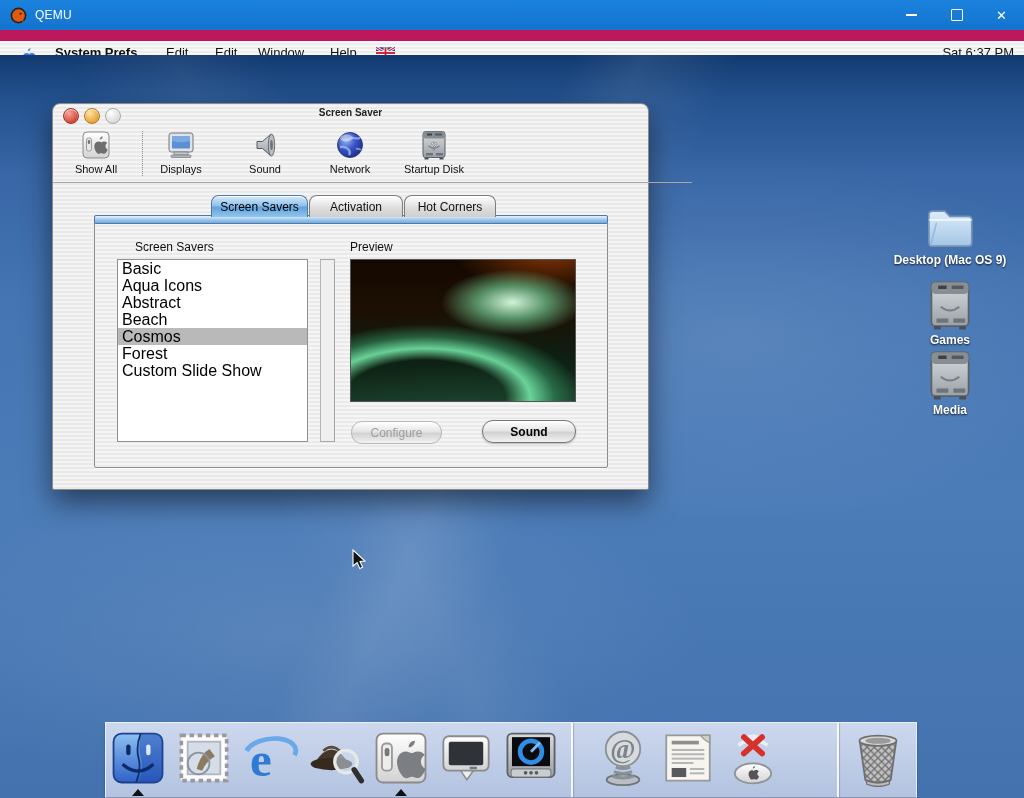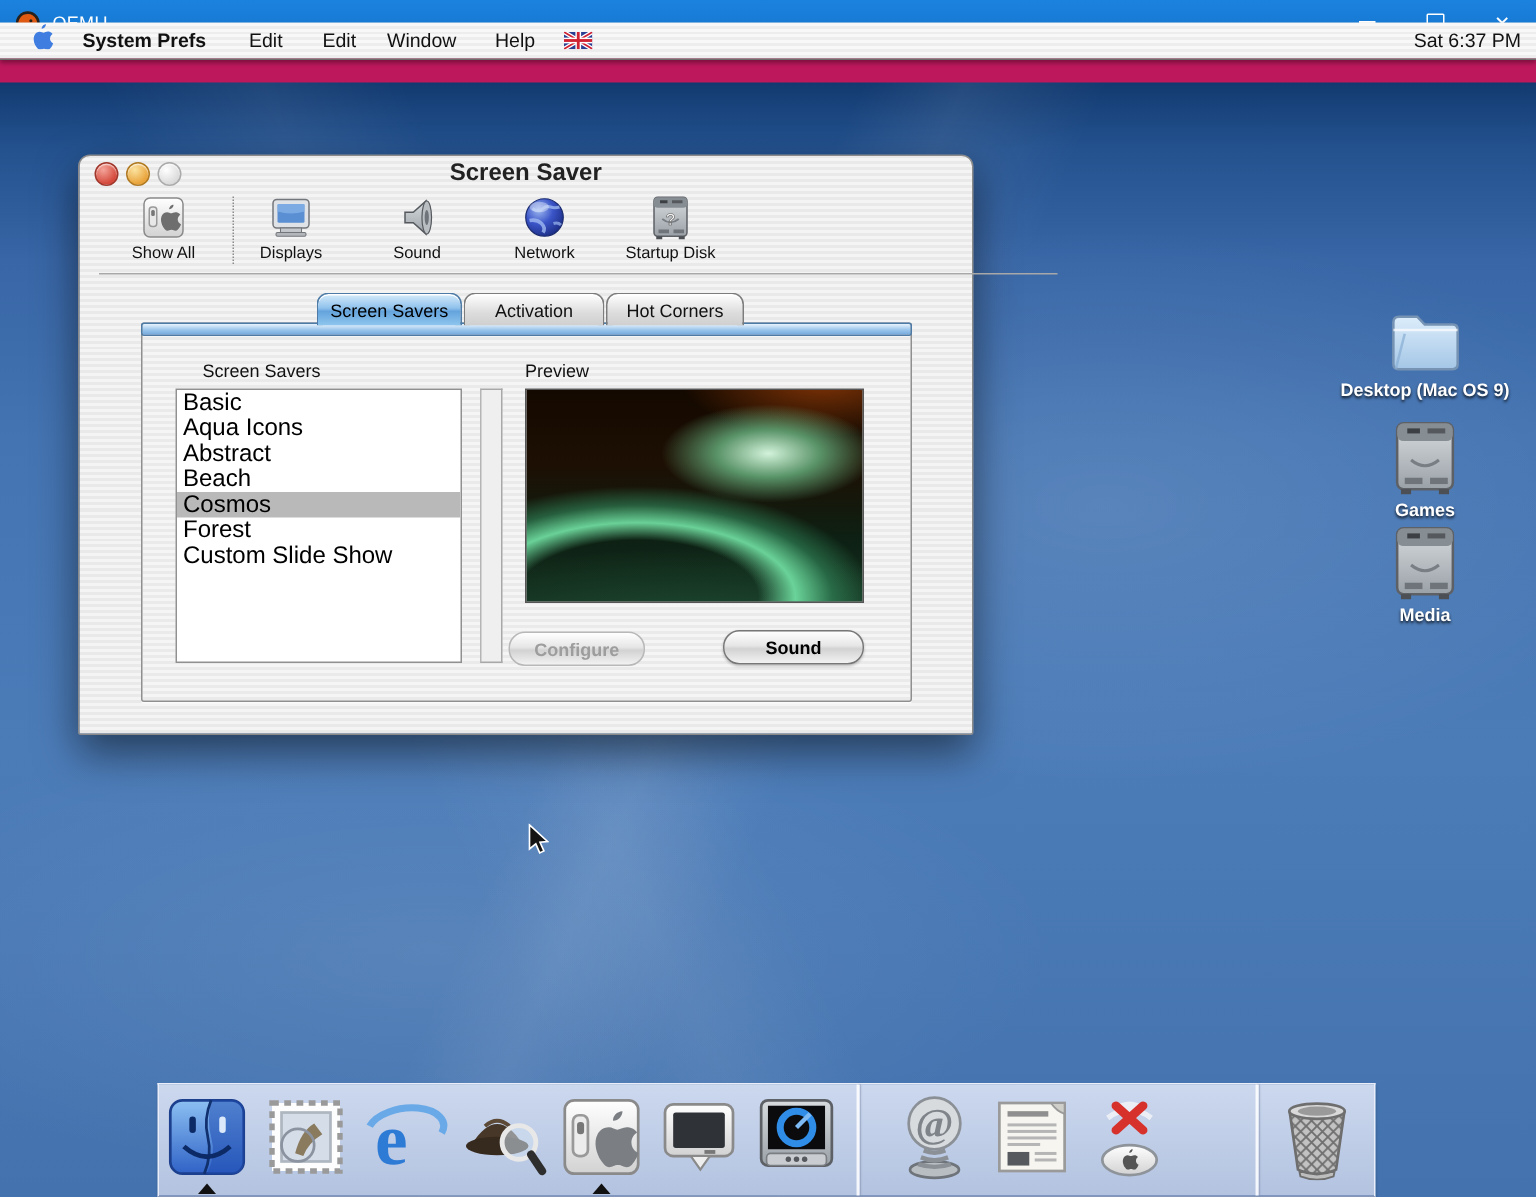--- a/index.html
+++ b/index.html
@@ -11,24 +11,24 @@
     background:linear-gradient(180deg,#1b82dd 0%,#1474cf 100%);display:flex;align-items:center;}
   .qemu-icon{width:17px;height:17px;margin-left:10px;}
   .qemu-title{color:#fff;font-size:12px;margin-left:8px;letter-spacing:.2px;}
   .qemu-controls{position:absolute;right:0;top:0;height:30px;display:flex;}
   .qemu-btn{width:45px;height:30px;display:flex;align-items:center;justify-content:center;color:#fff;}
   .glyph-min{width:11px;height:1.5px;background:#fff;}
   .glyph-max{width:10px;height:10px;border:1.2px solid #fff;border-radius:1px;}
   .glyph-close{font-size:13px;line-height:13px;color:#fff;}
 
   
-  .menu-bar{position:absolute;left:0;top:15px;width:1024px;height:24px;
+  .menu-bar{position:absolute;left:0;top:41px;width:1024px;height:24px;
     background:repeating-linear-gradient(0deg,#ededed 0 2px,#f8f8f8 2px 4px);
     border-bottom:1px solid #6e6e6e;box-shadow:0 2px 3px rgba(0,0,0,.35);
-    display:flex;align-items:flex-start;font-size:13px;color:#111;}
+    display:flex;align-items:flex-end;font-size:13px;color:#111;}
   .apple-menu{margin-left:20px;width:18px;height:18px;display:flex;align-items:center;}
   .menu-item{position:absolute;top:0;height:24px;line-height:24px;}
   .mi-app{left:55px;font-weight:bold;}
   .mi-0{left:166px;} .mi-1{left:215px;} .mi-2{left:258px;} .mi-3{left:330px;}
   .menu-flag{position:absolute;left:376px;top:6px;width:19px;height:12px;}
   .menu-clock{position:absolute;right:10px;top:0;height:24px;line-height:24px;font-size:13px;}
 
   
   .desktop-bg{position:absolute;left:0;top:55px;width:1024px;height:743px;
     background:
@@ -37,28 +37,28 @@
       linear-gradient(115deg, transparent 42%, rgba(255,255,255,0.08) 47%, transparent 54%),
       linear-gradient(245deg, transparent 55%, rgba(255,255,255,0.06) 62%, transparent 70%),
       linear-gradient(180deg,#123a70 0%,#24528f 6%,#3866a6 16%,#4474b2 32%,#4c7cb8 60%,#4372ae 100%);}
 
   
   .mac-window{position:absolute;left:52px;top:103px;width:595px;height:385px;
     background:repeating-linear-gradient(0deg,#e9e9e9 0 2px,#f4f4f4 2px 4px);
     border:1px solid #8a8a8a;border-radius:8px 8px 2px 2px;
     box-shadow:0 12px 28px rgba(0,0,0,.5);}
   .titlebar{position:absolute;left:0;top:0;width:100%;height:21px;}
-  .win-title{position:absolute;left:0;right:0;top:3px;text-align:center;font-size:16px;font-weight:bold;color:#222;}
+  .win-title{position:absolute;left:0;right:0;top:3px;text-align:center;font-size:10px;font-weight:bold;color:#222;}
   .tl{position:absolute;top:4px;width:14px;height:14px;border-radius:50%;box-shadow:inset 0 1px 1px rgba(255,255,255,.7);}
   .tl-close{left:10px;background:radial-gradient(circle at 35% 30%,#f4a49a,#d4493b 70%);border:1px solid #a33.7;}
   .tl-close{border:1px solid #a0372c;}
   .tl-min{left:31px;background:radial-gradient(circle at 35% 30%,#fbe3a0,#e9a33a 70%);border:1px solid #b07a22;}
   .tl-zoom{left:52px;background:radial-gradient(circle at 35% 30%,#ffffff,#d8d8d8 75%);border:1px solid #aaa;}
 
-  .toolbar{position:absolute;left:13px;top:21px;width:100%;height:57px;border-bottom:1px solid #a8a8a8;padding-left:44px;}
+  .toolbar{position:absolute;left:0;top:21px;width:100%;height:57px;border-bottom:1px solid #a8a8a8;padding-left:44px;}
   .tb-item{position:absolute;top:4px;width:76px;display:flex;flex-direction:column;align-items:center;}
   .tb-icon{width:32px;height:32px;}
   .tb-label{font-size:11px;color:#111;margin-top:2px;white-space:nowrap;}
   .tb-sep{position:absolute;left:89px;top:6px;height:45px;border-left:1px dotted #8b8b8b;}
 
   .tab{position:absolute;top:91px;height:21px;border:1px solid #7c7c7c;border-bottom:none;
     border-radius:8px 8px 0 0;font-size:12px;color:#111;display:flex;align-items:center;justify-content:center;
     background:linear-gradient(180deg,#ffffff,#dcdcdc 60%,#cfcfcf);box-shadow:inset 0 1px 0 #fff;}
   .tab-active{background:linear-gradient(180deg,#d7ecfb 0%,#8fc1ec 45%,#64a3dc 55%,#8ec6ee 100%);
     border-color:#4e7ba6;color:#000;z-index:3;}
@@ -85,21 +85,21 @@
     background:
       radial-gradient(ellipse 55% 40% at 72% 30%, rgba(220,255,230,.95) 0%, rgba(130,235,170,.6) 28%, transparent 58%),
       radial-gradient(ellipse 100% 75% at 33% 98%, transparent 36%, rgba(115,228,165,.9) 47%, rgba(55,150,100,.55) 58%, transparent 70%),
       radial-gradient(ellipse 70% 45% at 88% -5%, rgba(150,60,8,.85), transparent 60%),
       radial-gradient(ellipse 130% 70% at 50% 125%, rgba(30,80,55,.95), transparent 72%),
       linear-gradient(180deg,#140900 0%,#1d0f03 35%,#0d2013 70%,#15301f 100%);}
 
   .aqua-btn{position:absolute;height:21px;border-radius:11px;font-size:12px;
     display:flex;align-items:center;justify-content:center;
     background:linear-gradient(180deg,#ffffff 0%,#e6e6e6 45%,#d2d2d2 55%,#f2f2f2 100%);}
-  .btn-configure{left:244px;top:205px;width:89px;color:#9d9d9d;border:1px solid #b8b8b8;font-weight:bold;}
+  .btn-configure{left:256px;top:205px;width:89px;color:#9d9d9d;border:1px solid #b8b8b8;font-weight:normal;}
   .btn-test{left:387px;top:204px;width:92px;color:#000;border:1px solid #777;font-weight:bold;
     box-shadow:0 1px 2px rgba(0,0,0,.25);}
 
   
   .desk-icon{position:absolute;left:902px;width:96px;display:flex;flex-direction:column;align-items:center;}
   .desk-icon .ic{width:54px;height:54px;}
   .desk-label{margin-top:1px;font-size:12px;font-weight:bold;color:#fff;white-space:nowrap;
     text-shadow:0 1px 2px rgba(0,0,0,.85);}
   .di-untitled{top:60px;} .di-folder{top:198px;} .di-games{top:278px;} .di-media{top:348px;}
 

